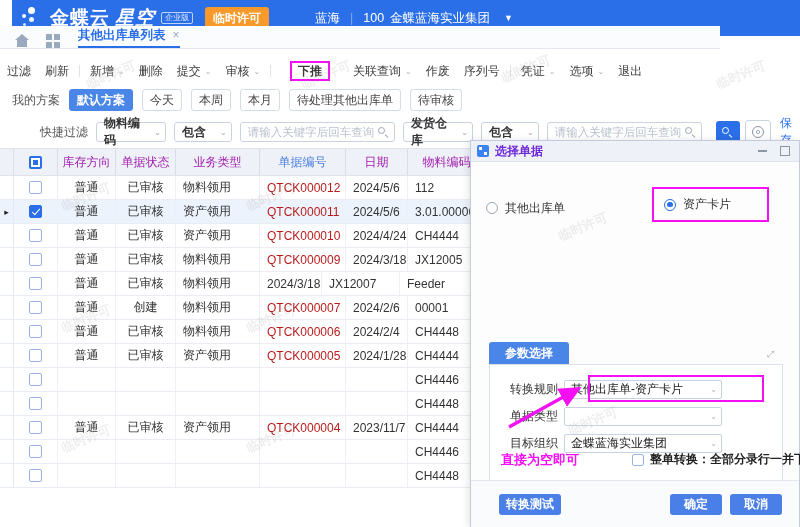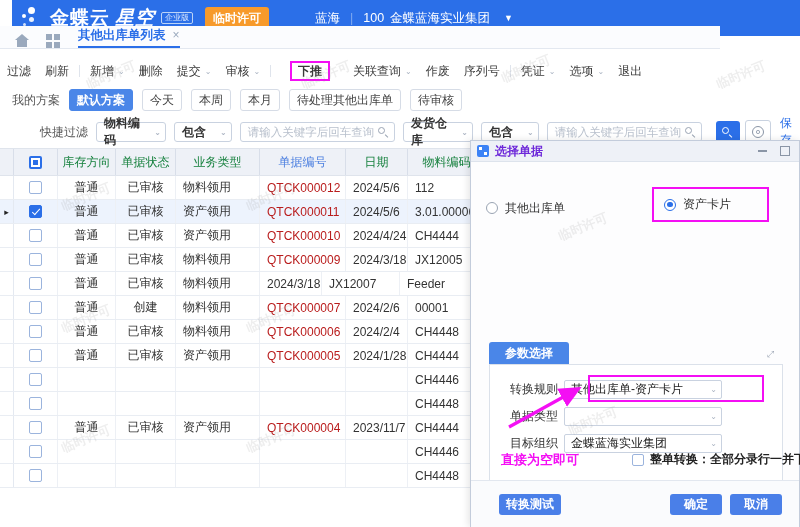--- a/index.html
+++ b/index.html
@@ -123,21 +123,21 @@
   .gear{width:12px;height:12px;border:1.4px solid #8a95a6;border-radius:50%;box-sizing:border-box;position:relative;}
   .gear:after{content:"";position:absolute;left:3.3px;top:3.3px;width:3.4px;height:3.4px;
     border:1.3px solid #8a95a6;border-radius:50%;box-sizing:border-box;}
   .lnk{margin-left:9px;font-size:12px;color:#2b6fe8;}
   .lnk.red{color:#e0342b;text-decoration:underline;margin-left:6px;}
 
   
   #table{position:absolute;left:0;top:148px;width:800px;height:379px;background:#fff;overflow:hidden;}
   .thead{display:flex;height:26px;background:#eef1f7;border-top:1px solid #dfe4ec;border-bottom:1px solid #dfe4ec;}
   .th{
-    display:flex;align-items:center;justify-content:center;font-size:12px;color:#15803d;
+    display:flex;align-items:center;justify-content:center;font-size:12px;color:#a21caf;
     border-right:1px solid #d8dee9;box-sizing:border-box;height:100%;white-space:nowrap;
   }
   .th.blue{color:#4b7fe0;}
   .tr{display:flex;height:24px;border-bottom:1px solid #e9edf3;box-sizing:border-box;background:#fff;}
   .tr.sel-row{background:#edf3fd;}
   .td{
     display:flex;align-items:center;font-size:12px;color:#333;
     border-right:1px solid #edf0f5;box-sizing:border-box;height:100%;
     padding-left:7px;white-space:nowrap;overflow:hidden;
   }

